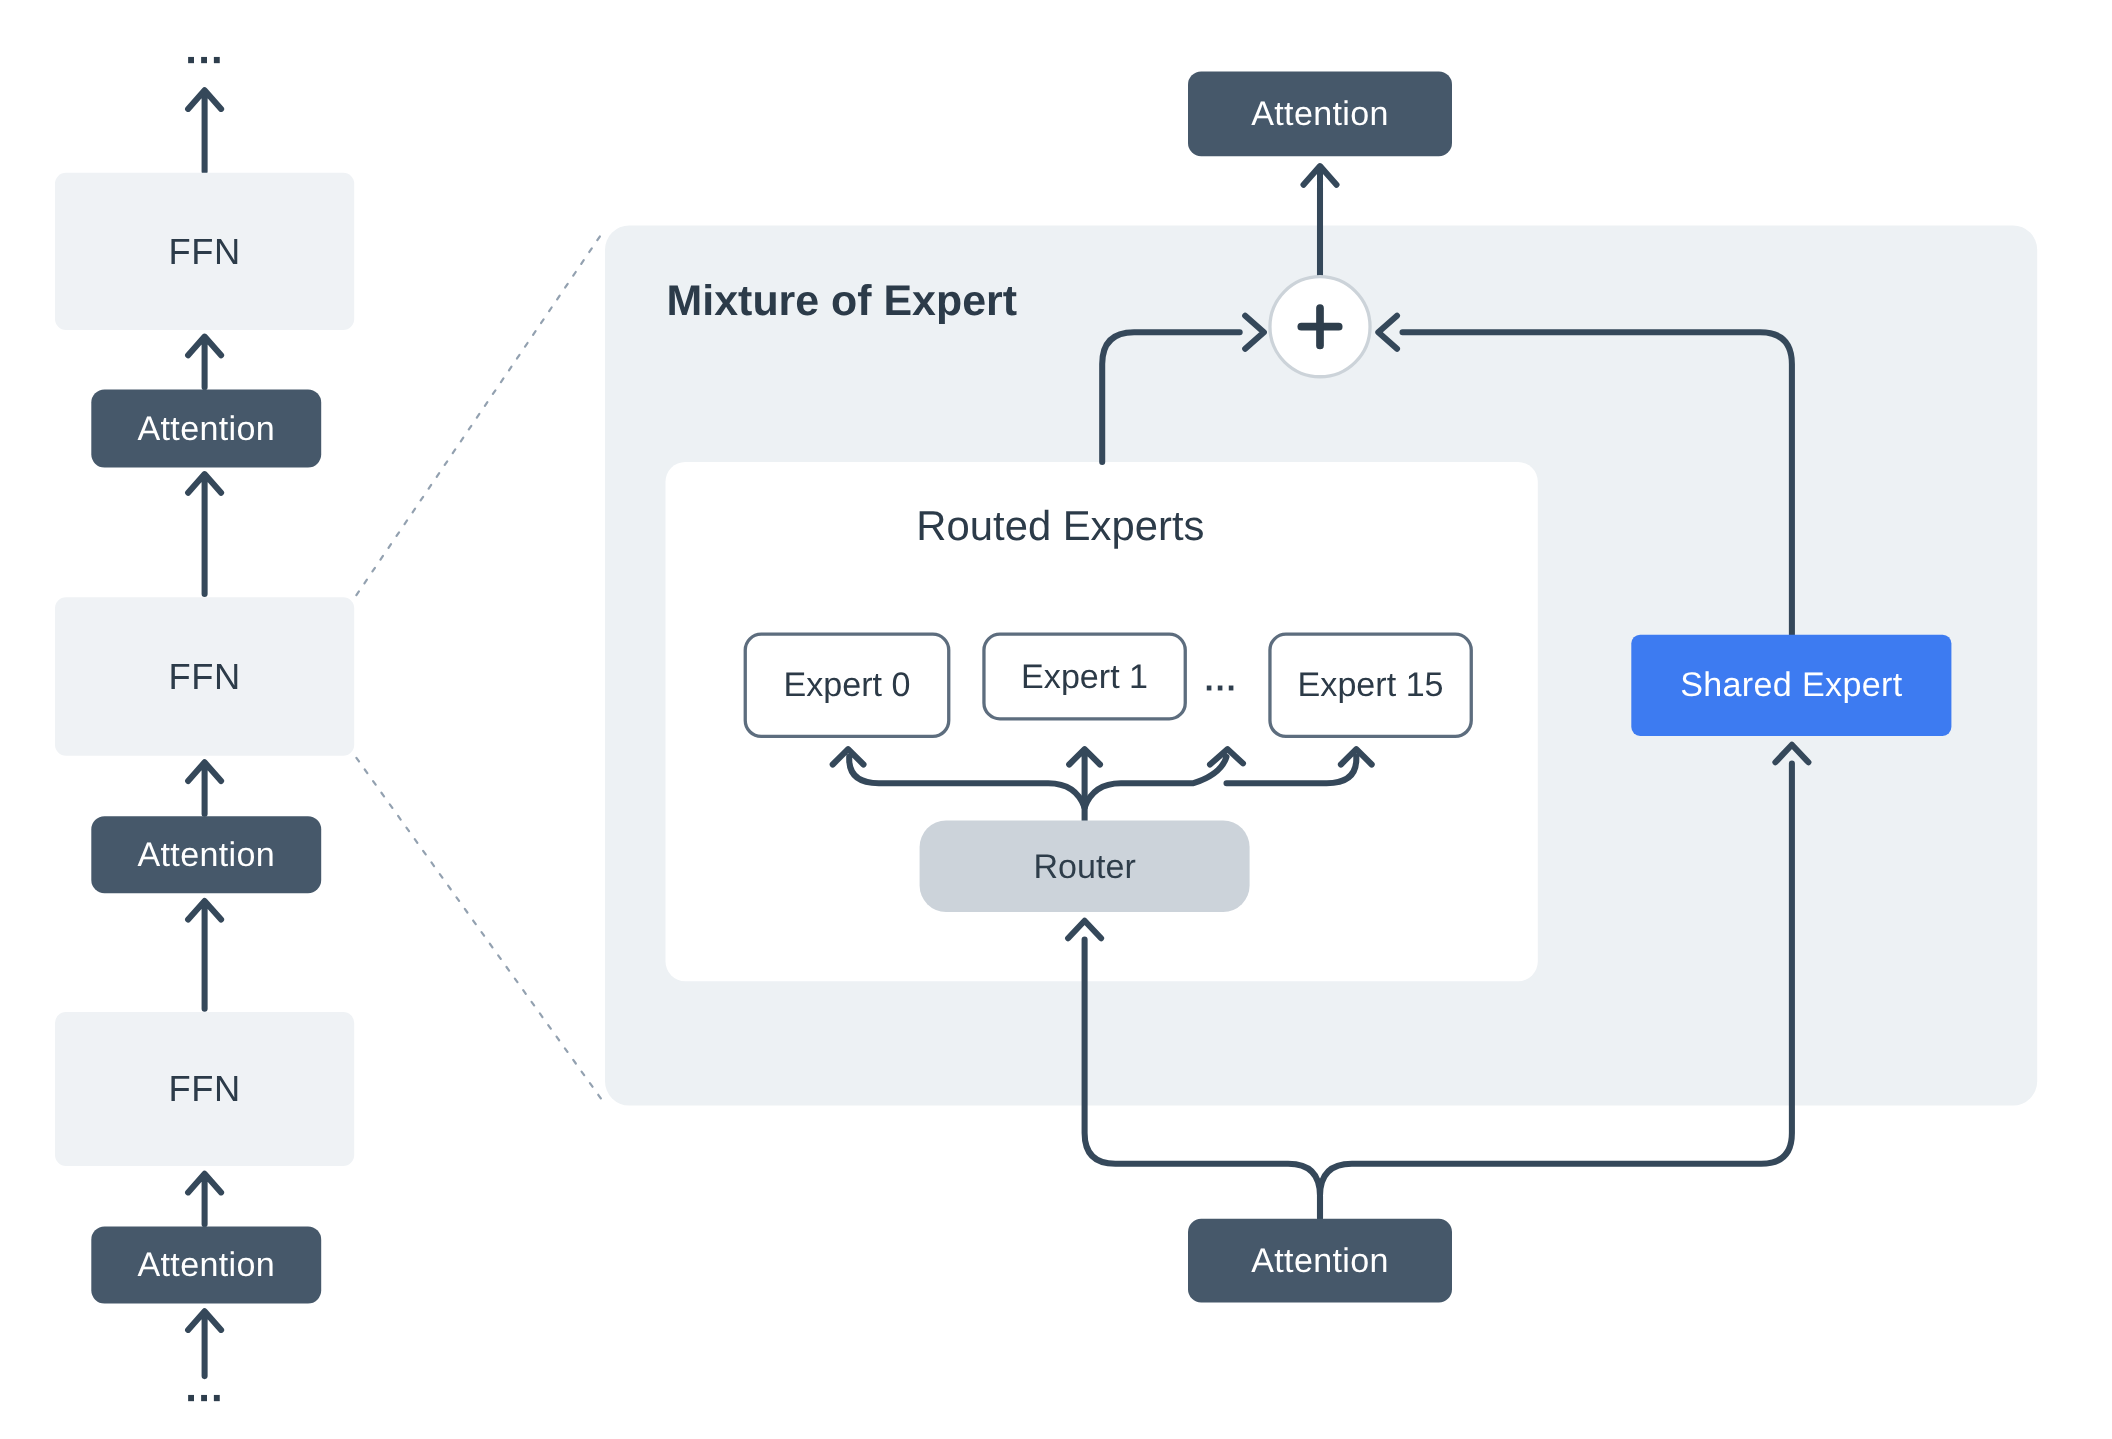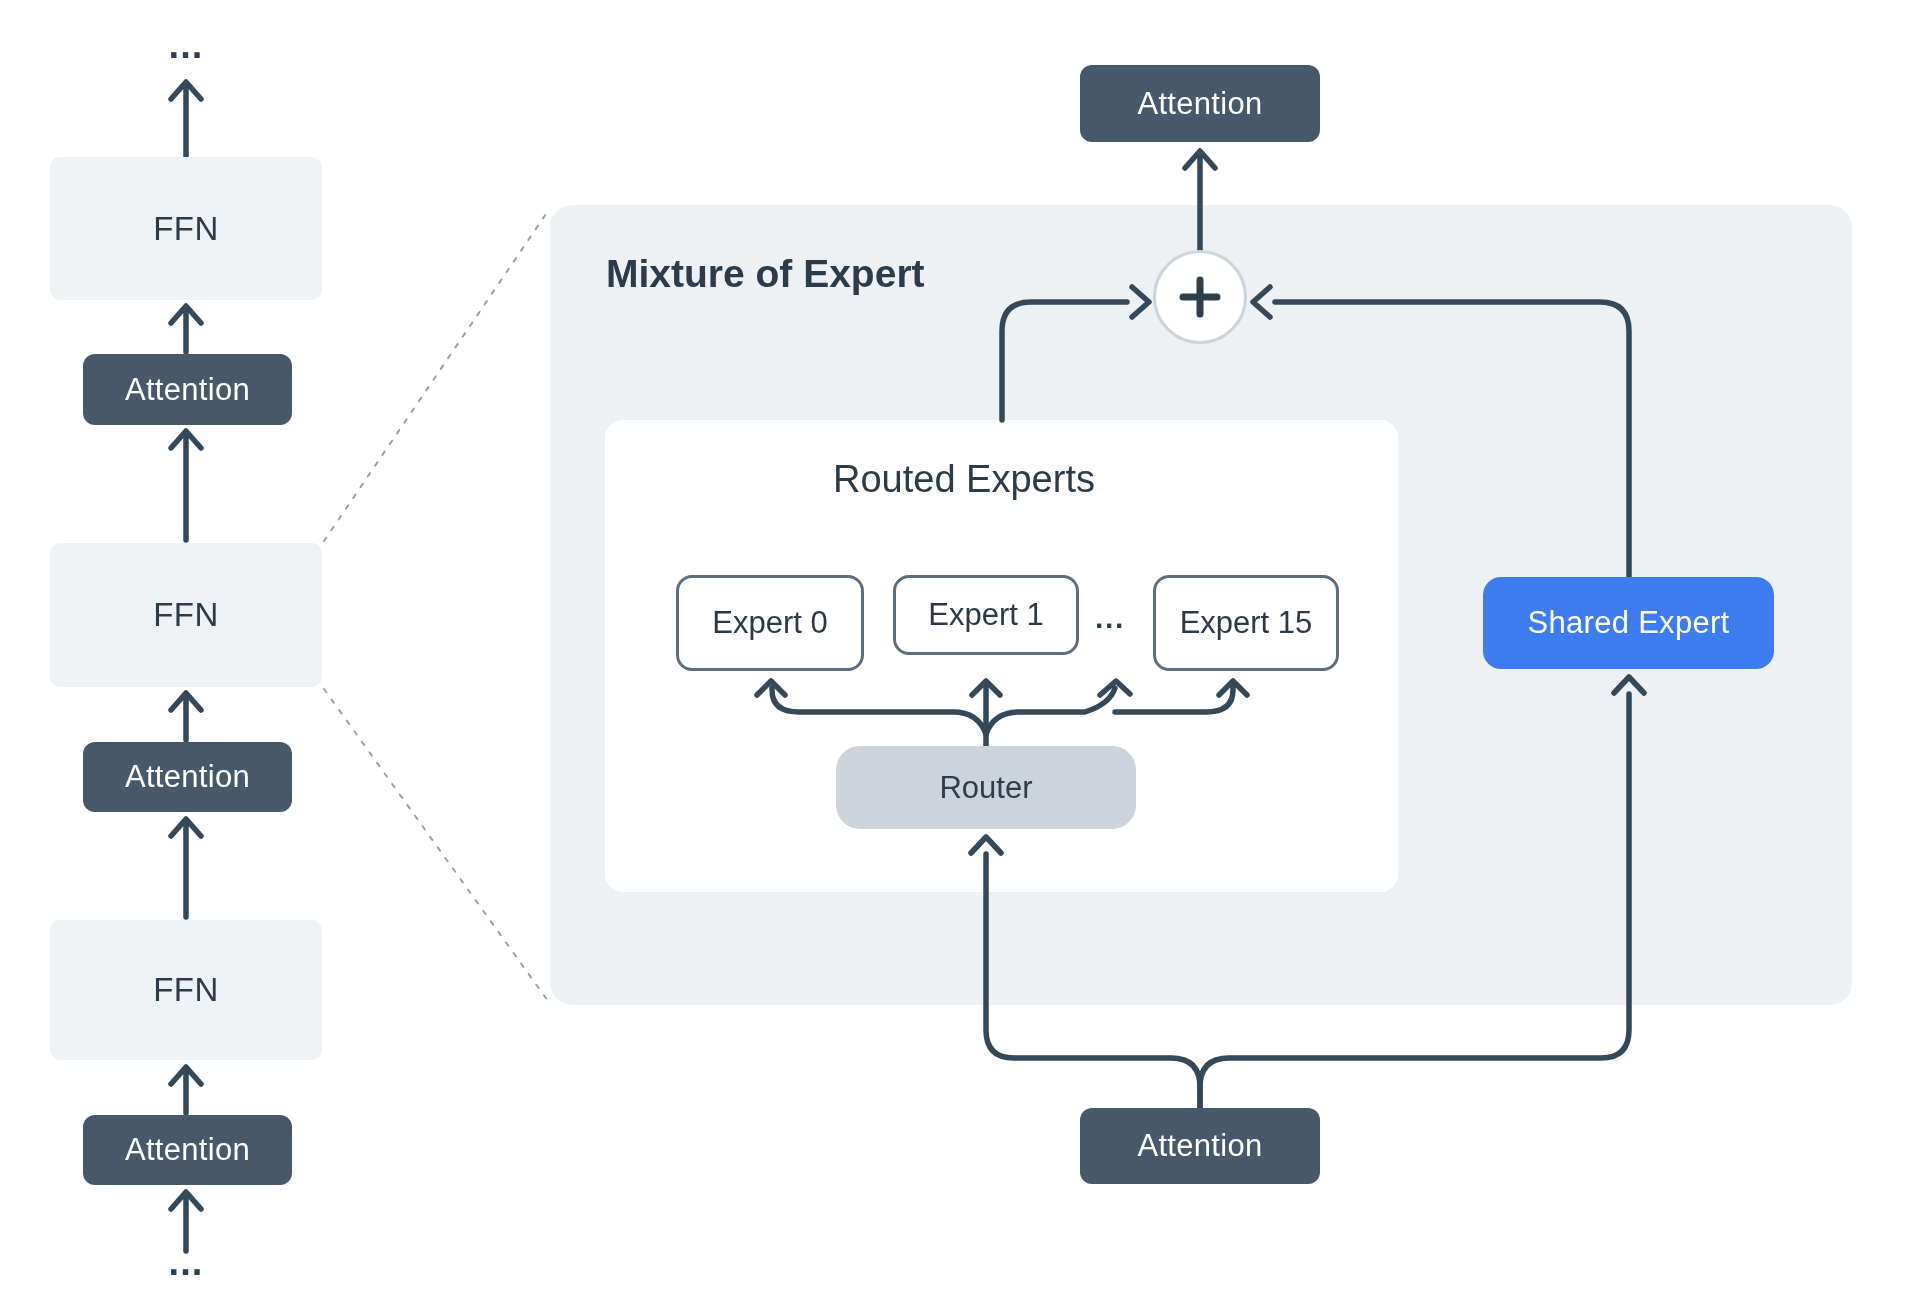--- a/index.html
+++ b/index.html
@@ -38,21 +38,21 @@
         text-align:center;font-size:38px;font-weight:500;color:var(--c-title_text,#2c3b49);}
 
   .expert{border:3px solid var(--c-expert_border,#5d6d7e);border-radius:16px;background:#ffffff;
         color:#2c3a47;font-size:31px;font-weight:500;}
   .expert-dots{position:absolute;left:1086px;top:604px;width:48px;height:44px;
         color:#2e3d4c;font-size:30px;font-weight:700;letter-spacing:0;
         display:flex;align-items:center;justify-content:center;}
 
   .router{background:var(--c-router_box,#ccd3da);border-radius:24px;color:#2e3d4a;
         font-size:31px;font-weight:500;}
-  .shared{background:var(--c-shared_expert_blue,#3d7bf1);border-radius:18px;color:#ffffff;
+  .shared{background:var(--c-shared_expert_blue,#3d7bf1);border-radius:8px;color:#ffffff;
         font-size:31px;font-weight:500;letter-spacing:.3px;}
 
   .sum-circle{position:absolute;left:1153px;top:250px;width:94px;height:94px;border-radius:50%;
         background:#ffffff;border:3px solid var(--c-sum_circle_border,#ccd3d9);
         display:flex;align-items:center;justify-content:center;box-sizing:border-box;}
   .sum-circle svg{display:block;}
 
   svg.wires{position:absolute;left:0;top:0;}
   .wire{stroke:var(--c-arrow,#35485a);stroke-width:5.5;fill:none;stroke-linecap:round;stroke-linejoin:round;}
   .dash{stroke:var(--c-dashed_line,#93a1b0);stroke-width:2;fill:none;stroke-dasharray:4 9;stroke-linecap:round;}

